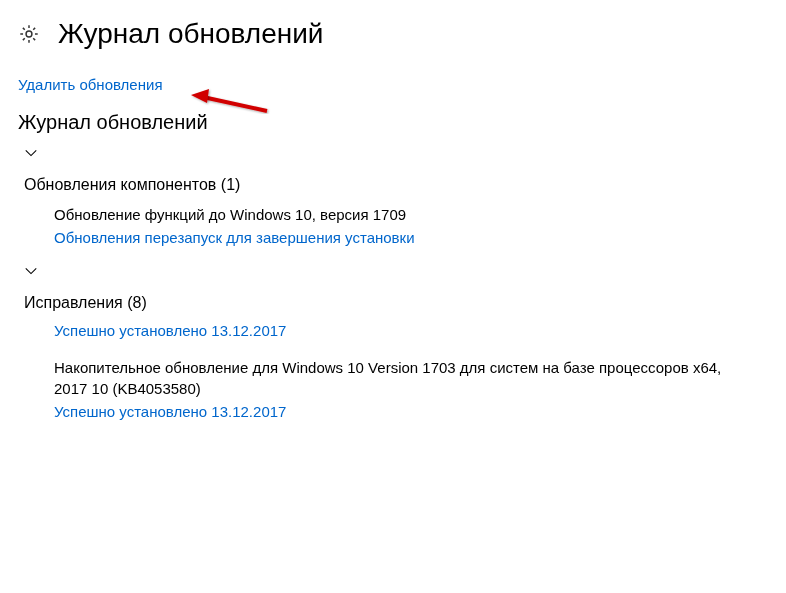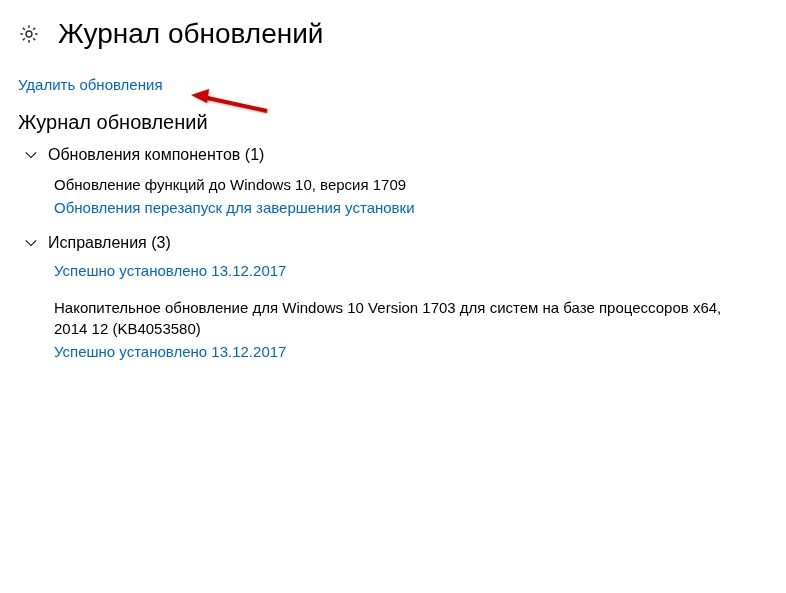--- a/index.html
+++ b/index.html
@@ -50,25 +50,26 @@
       font-size: 20px;
       font-weight: 400;
       margin-top: 14px;
       margin-bottom: 12px;
     }
     .group {
       margin-bottom: 14px;
     }
     .group-header {
       display: flex;
-      align-items: center;
-      gap: 10px;
+      align-items: flex-start;
+      gap: 16px;
       padding-left: 6px;
       cursor: pointer;
       margin-bottom: 10px;
+      flex-direction: column;
     }
     .chevron {
       width: 14px;
       height: 14px;
       flex-shrink: 0;
     }
     .group-name {
       font-size: 16px;
     }
     .item {
@@ -121,27 +122,27 @@
     <div class="item-title">Обновление функций до Windows 10, версия 1709</div>
     <div class="item-status">Обновления перезапуск для завершения установки</div>
   </div>
 </div>
 
 <div class="group">
   <div class="group-header">
     <svg class="chevron" viewBox="0 0 16 16" fill="none" stroke="#000" stroke-width="1.2">
       <path d="M2 5 L8 11 L14 5"></path>
     </svg>
-    <span class="group-name">Исправления (3)</span>
+    <span class="group-name">Исправления (8)</span>
   </div>
   <div class="item">
     <div class="item-status">Успешно установлено 13.12.2017</div>
   </div>
   <div class="item">
-    <div class="item-title">Накопительное обновление для Windows 10 Version 1703 для систем на базе процессоров x64, 2014 12 (KB4053580)</div>
+    <div class="item-title">Накопительное обновление для Windows 10 Version 1703 для систем на базе процессоров x64, 2017 10 (KB4053580)</div>
     <div class="item-status">Успешно установлено 13.12.2017</div>
   </div>
   <div class="item">
   </div>
 </div>
 
 <svg class="arrow-annotation" width="90" height="40" viewBox="0 0 90 40">
   <defs>
     <filter id="shadow" x="-20%" y="-20%" width="140%" height="140%">
       <feDropShadow dx="1" dy="1" stdDeviation="1" flood-color="#000" flood-opacity="0.35"></feDropShadow>

